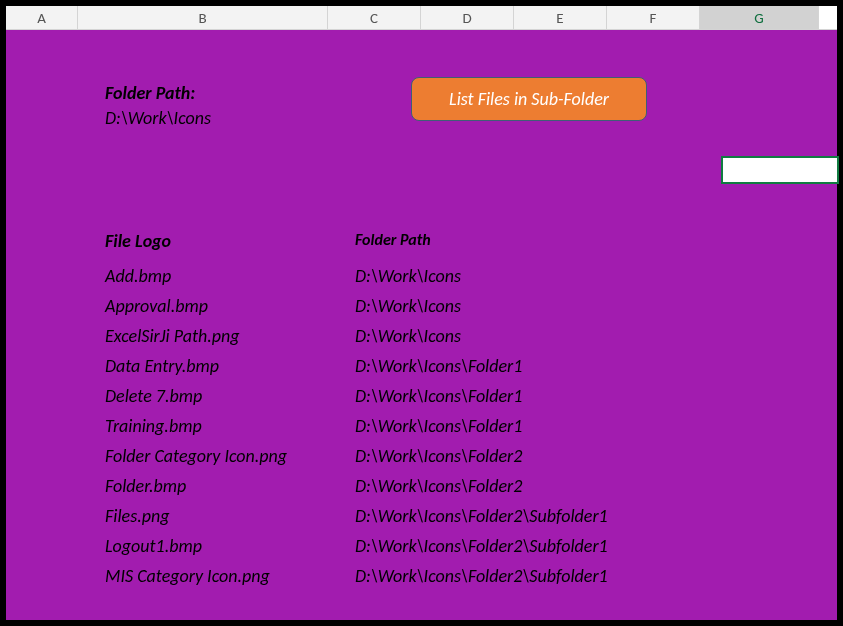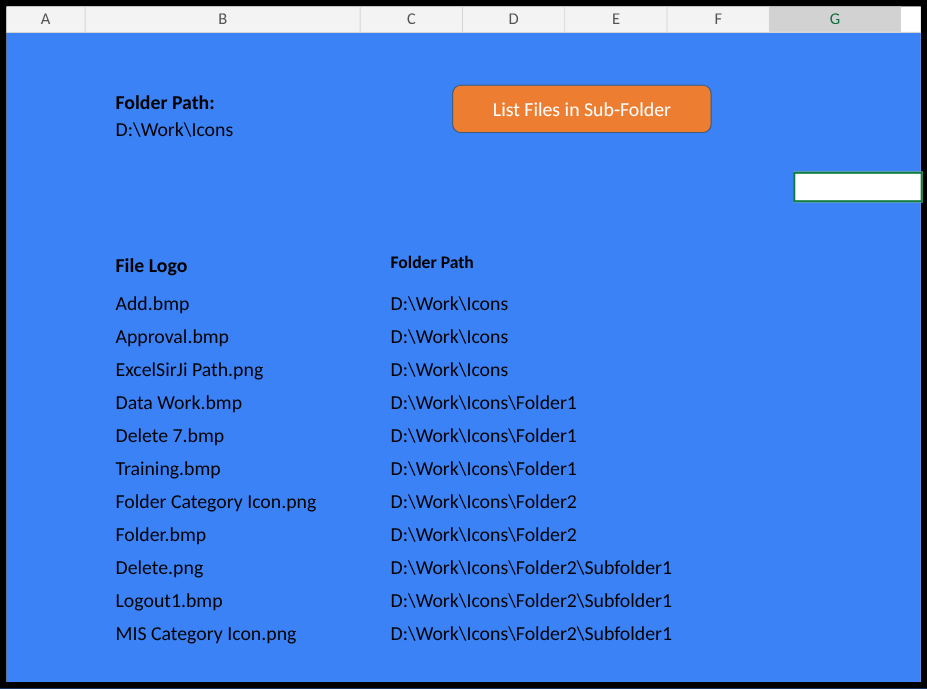--- a/index.html
+++ b/index.html
@@ -45,21 +45,22 @@
     .col-B { width: 250px; }
     .col-C { width: 93px; }
     .col-D { width: 93px; }
     .col-E { width: 93px; }
     .col-F { width: 93px; }
     .col-G { width: 119px; }
 
     .sheet-body {
       position: relative;
       flex: 1;
-      background: #3b82f6;
+      background: #a21caf;
+      font-style: italic;
     }
 
     .label-folder-path {
       position: absolute;
       left: 99px;
       top: 52px;
       font-size: 18px;
       font-weight: bold;
       color: #000;
     }
@@ -170,41 +171,41 @@
         </div>
         <div class="table-row">
           <div class="cell-file">Approval.bmp</div>
           <div class="cell-folder">D:\Work\Icons</div>
         </div>
         <div class="table-row">
           <div class="cell-file">ExcelSirJi Path.png</div>
           <div class="cell-folder">D:\Work\Icons</div>
         </div>
         <div class="table-row">
-          <div class="cell-file">Data Work.bmp</div>
+          <div class="cell-file">Data Entry.bmp</div>
           <div class="cell-folder">D:\Work\Icons\Folder1</div>
         </div>
         <div class="table-row">
           <div class="cell-file">Delete 7.bmp</div>
           <div class="cell-folder">D:\Work\Icons\Folder1</div>
         </div>
         <div class="table-row">
           <div class="cell-file">Training.bmp</div>
           <div class="cell-folder">D:\Work\Icons\Folder1</div>
         </div>
         <div class="table-row">
           <div class="cell-file">Folder Category Icon.png</div>
           <div class="cell-folder">D:\Work\Icons\Folder2</div>
         </div>
         <div class="table-row">
           <div class="cell-file">Folder.bmp</div>
           <div class="cell-folder">D:\Work\Icons\Folder2</div>
         </div>
         <div class="table-row">
-          <div class="cell-file">Delete.png</div>
+          <div class="cell-file">Files.png</div>
           <div class="cell-folder">D:\Work\Icons\Folder2\Subfolder1</div>
         </div>
         <div class="table-row">
           <div class="cell-file">Logout1.bmp</div>
           <div class="cell-folder">D:\Work\Icons\Folder2\Subfolder1</div>
         </div>
         <div class="table-row">
           <div class="cell-file">MIS Category Icon.png</div>
           <div class="cell-folder">D:\Work\Icons\Folder2\Subfolder1</div>
         </div>

